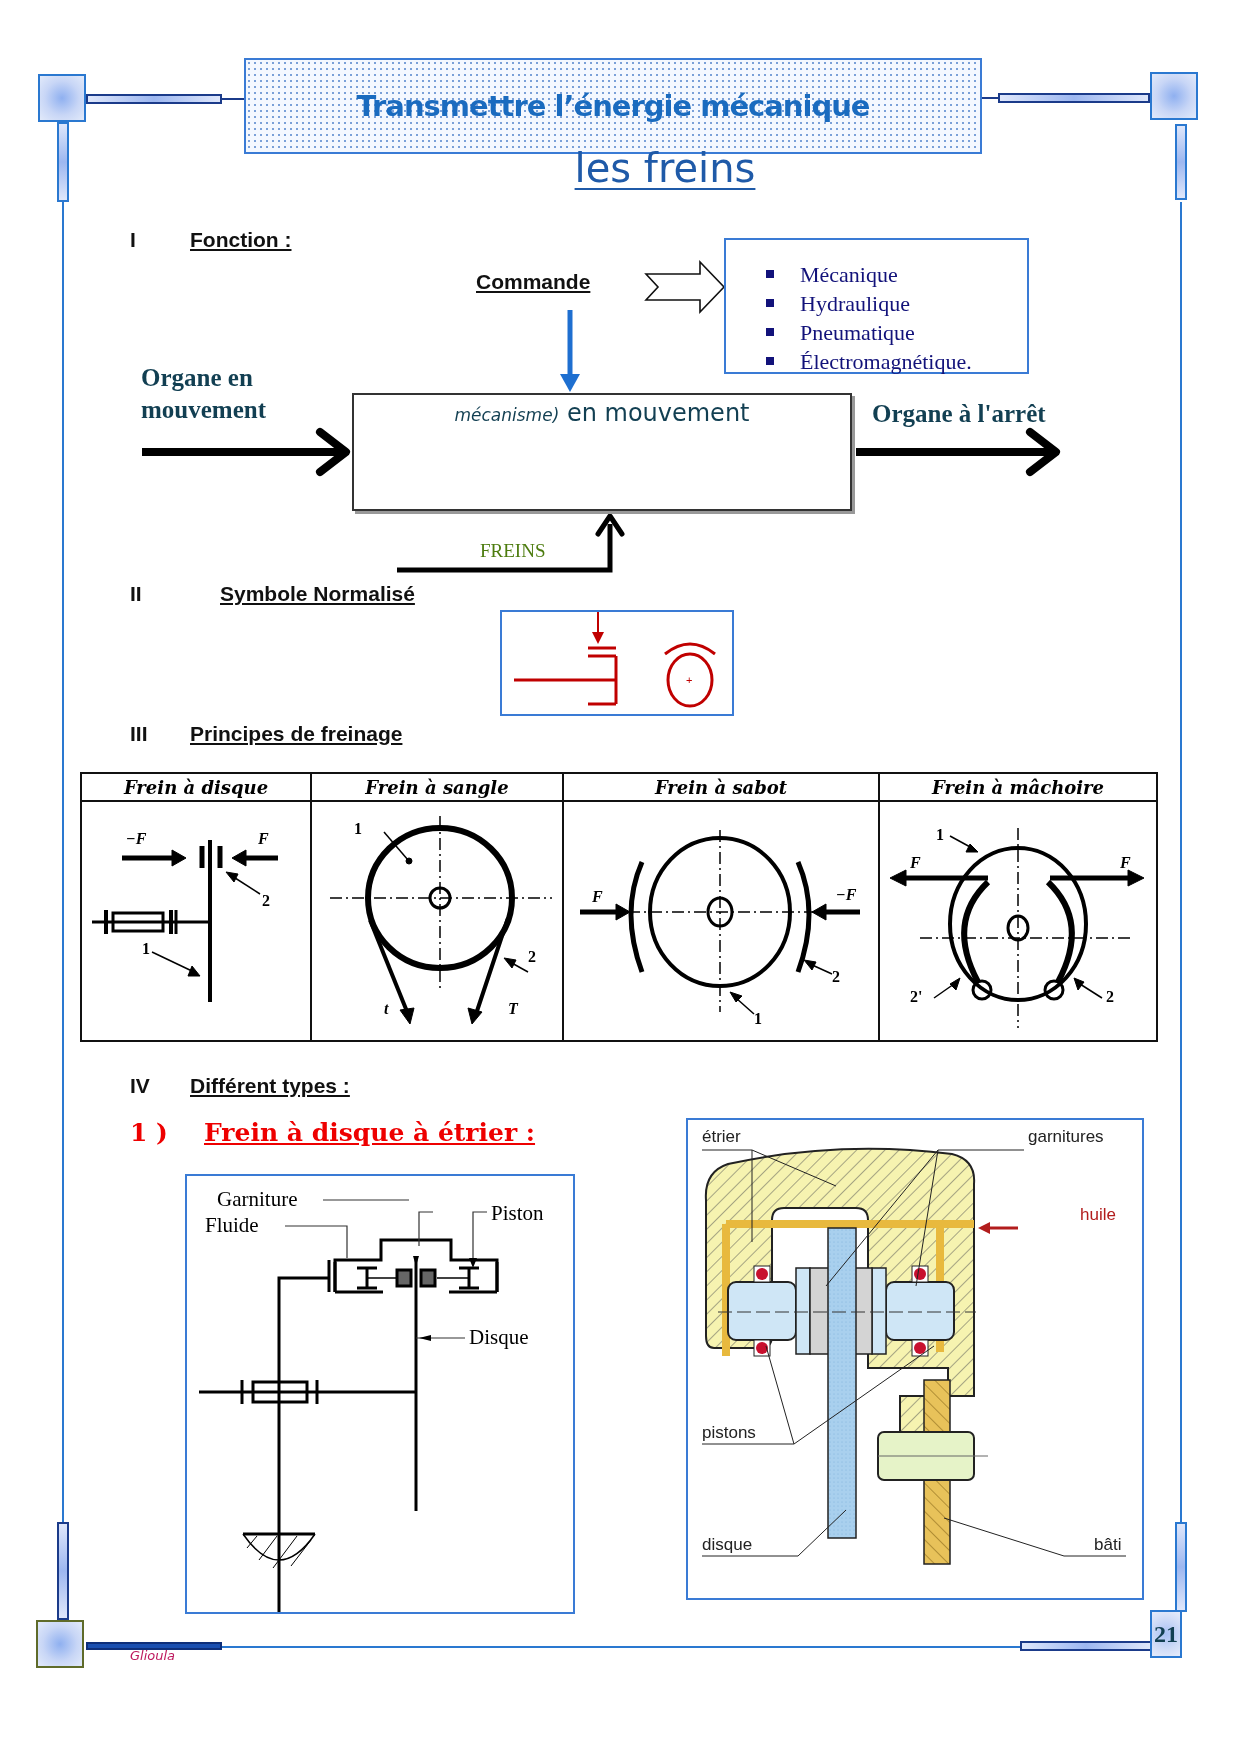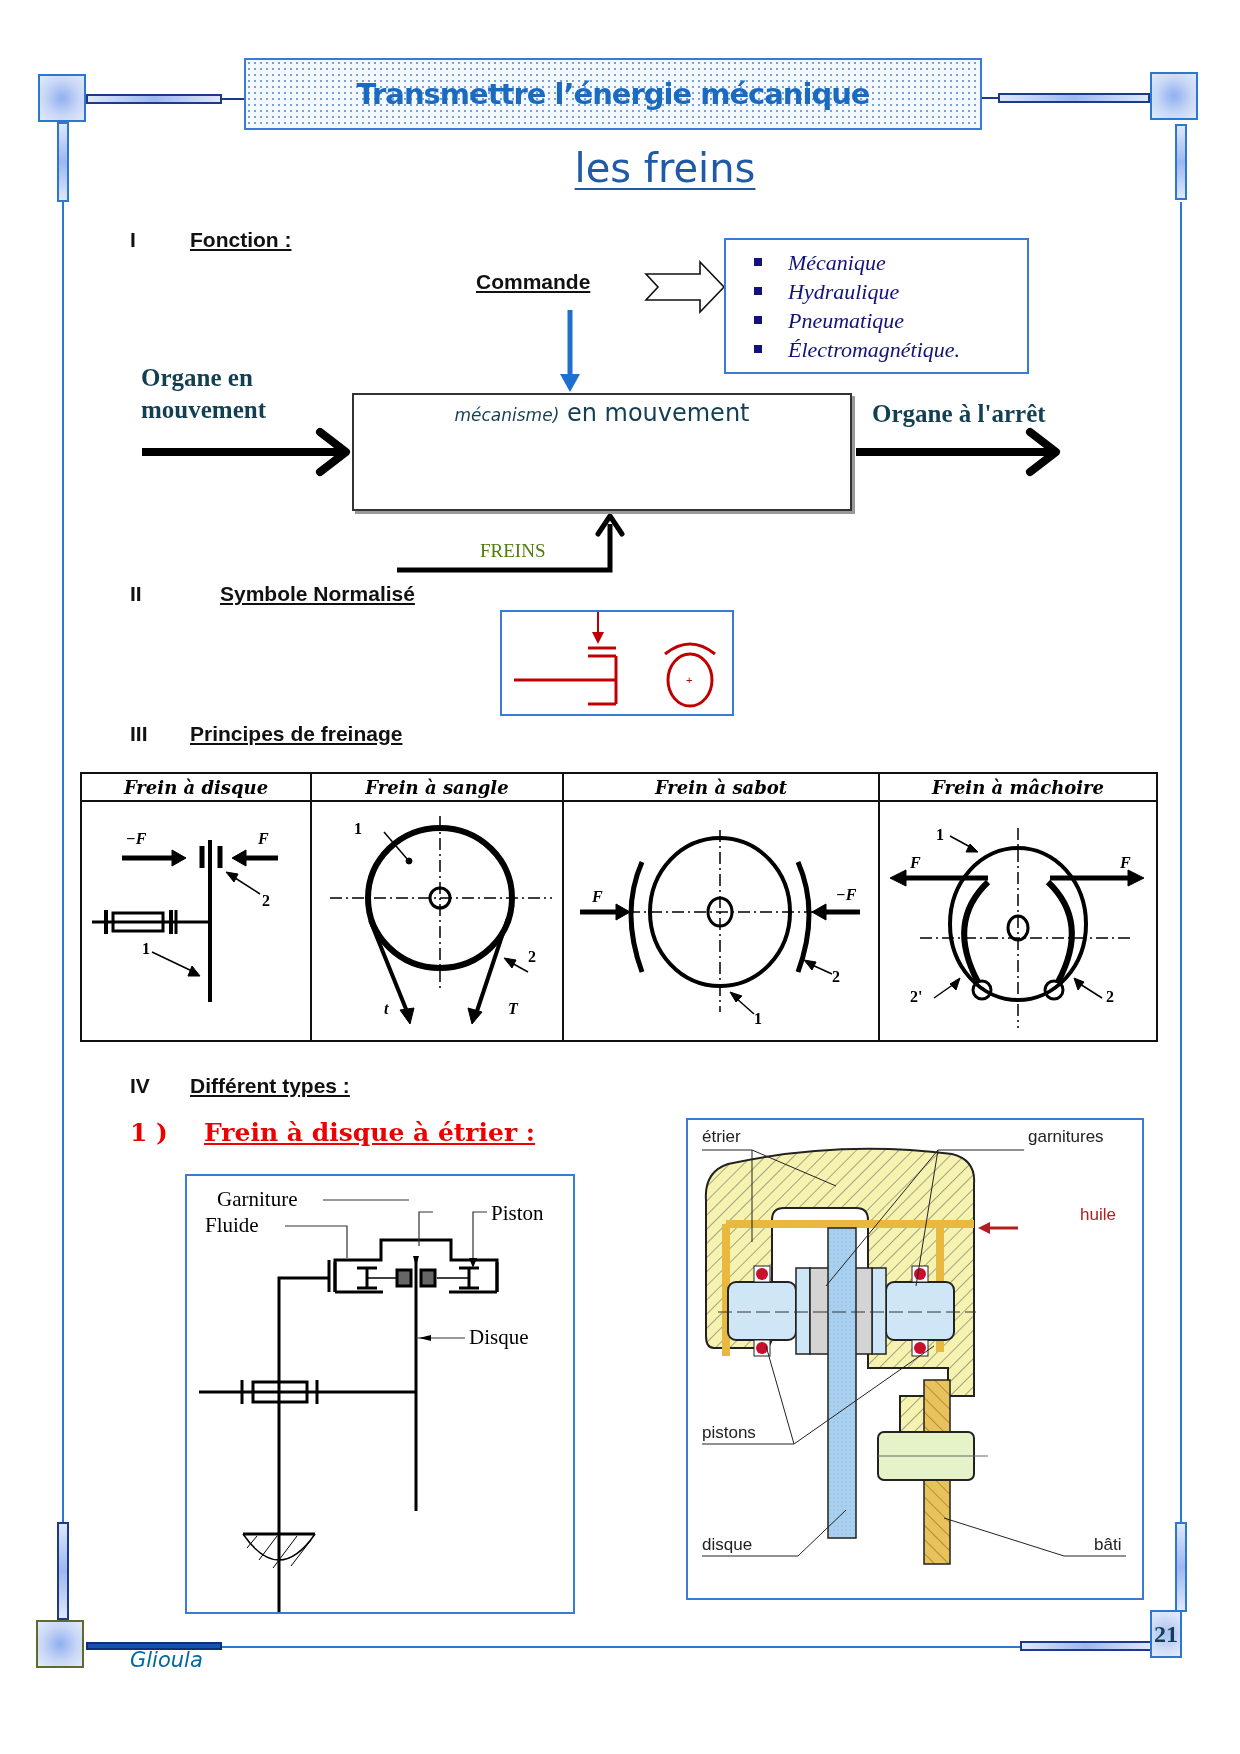--- a/index.html
+++ b/index.html
@@ -9,53 +9,53 @@
   .corner { position:absolute; width:48px; height:48px; border:2px solid #2a78d0; box-sizing:border-box;
     background: radial-gradient(circle at 50% 50%, #8fb0f0 0%, #c8d6f6 55%, #e2eafa 100%); }
   .corner.olive { border-color:#5f6b2a; }
   .hbar { position:absolute; height:10px; border:2px solid #1b3b8a; box-sizing:border-box;
     background: linear-gradient(90deg,#dfe7fb,#9db7f0 50%,#dfe7fb); }
   .vbar { position:absolute; width:12px; border:2px solid #2a78d0; box-sizing:border-box;
     background: linear-gradient(180deg,#dfe7fb,#9db7f0 50%,#dfe7fb); }
   .vbar.dark { border-color:#1b3b8a; }
   .line-v { position:absolute; width:2px; background:#2a78d0; }
   .line-h { position:absolute; height:2px; background:#2a78d0; }
-  .title-box { position:absolute; left:244px; top:58px; width:738px; height:72px; border:2px solid #3a7bd5; box-sizing:border-box;
+  .title-box { position:absolute; left:244px; top:58px; width:738px; height:96px; border:2px solid #3a7bd5; box-sizing:border-box;
     background-color:#f4f8ff;
     background-image: radial-gradient(#7aa0d8 1px, transparent 1.2px);
     background-size:6px 6px; display:flex; align-items:center; justify-content:center; }
   .title-box span { font-family:"DejaVu Sans", sans-serif; font-weight:bold; font-size:29px; color:#1a6bbf; letter-spacing:-1px; }
   .subtitle { position:absolute; left:0; width:1330px; top:145px; text-align:center; font-family:"DejaVu Sans", sans-serif;
     font-size:40px; color:#1f5aa8; }
   .subtitle span { text-decoration:underline; text-decoration-thickness:2px; text-underline-offset:6px; }
   .sec-num { position:absolute; font-weight:bold; font-size:21px; color:#111; }
   .sec-title { position:absolute; font-weight:bold; font-size:21px; color:#111; text-decoration:underline; }
   .serif { font-family:"Liberation Serif", serif; }
   .teal { color:#123f52; }
   .box-main { position:absolute; left:352px; top:393px; width:500px; height:118px; border:2px solid #333; box-sizing:border-box; background:#fff;
     box-shadow: 3px 3px 0 #999; text-align:center; font-family:"DejaVu Sans", sans-serif; color:#123f52; }
   .box-main .l1 { margin-top:14px; font-size:24px; }
   .box-main .l2 { margin-top:4px; font-size:24px; }
   .box-main i { font-size:17px; }
   .list-box { position:absolute; left:724px; top:238px; width:305px; height:136px; border:2px solid #3a7bd5; box-sizing:border-box; background:#fff; }
-  .list-box ul { list-style:none; margin:0; padding:8px 0 0 28px;font-style:italic; }
+  .list-box ul { list-style:none; margin:12px; padding:8px 0 0 28px; }
   .list-box li { font-family:"Liberation Serif", serif; font-size:22px; color:#12127a; line-height:29px; }
   .list-box li .bullet { display:inline-block; width:8px; height:8px; background:#12127a; margin-right:26px; vertical-align:middle; position:relative; top:-3px; }
   table.principles { position:absolute; left:80px; top:772px; width:1076px; height:264px; border-collapse:collapse; }
   table.principles th { border:2px solid #111; height:26px; font-family:"DejaVu Serif", serif; font-style:italic; font-weight:bold; font-size:18px; padding:0; }
   table.principles td { border:2px solid #111; padding:0; vertical-align:top; }
   .fig-label { font-family:"Liberation Serif", serif; font-weight:bold; font-size:16px; }
   .red-title { position:absolute; left:130px; top:1118px; font-family:"DejaVu Serif", serif; font-weight:bold; font-size:25px; color:#e00; }
   .red-title .t { position:absolute; left:74px; white-space:nowrap; text-decoration:underline; }
   .diag-box { position:absolute; border:2px solid #3a7bd5; box-sizing:border-box; background:#fff; }
   .cad-label { font-family:"Liberation Sans", sans-serif; font-size:17px; fill:#222; }
   .page-num { position:absolute; left:1150px; top:1610px; width:32px; height:48px; border:2px solid #2a78d0; box-sizing:border-box;
     background: radial-gradient(circle at 50% 50%, #a8c0f4 0%, #d0dcf7 60%, #e6ecfb 100%);
     display:flex; align-items:center; justify-content:center; font-family:"Liberation Serif", serif; font-weight:bold; font-size:24px; color:#123f52; }
-  .author { position:absolute; left:130px; top:1648px; font-family:"DejaVu Sans", sans-serif; font-style:italic; font-size:21px; color:#0369a1; font-weight:300; }
+  .author { position:absolute; left:130px; top:1648px; font-family:"DejaVu Sans", sans-serif; font-style:italic; font-size:13px; color:#be185d; font-weight:300; }
 </style>
 </head>
 <body>
 
 <div>
   <div class="corner" style="left:38px;top:74px;"></div>
   <div class="hbar" style="left:86px;top:94px;width:136px;"></div>
   <div class="abs" style="left:222px;top:98px;width:22px;height:2px;background:#1b3b8a;"></div>
   <div class="vbar" style="left:57px;top:122px;height:80px;"></div>
   <div class="line-v" style="left:62px;top:202px;height:1320px;"></div>

